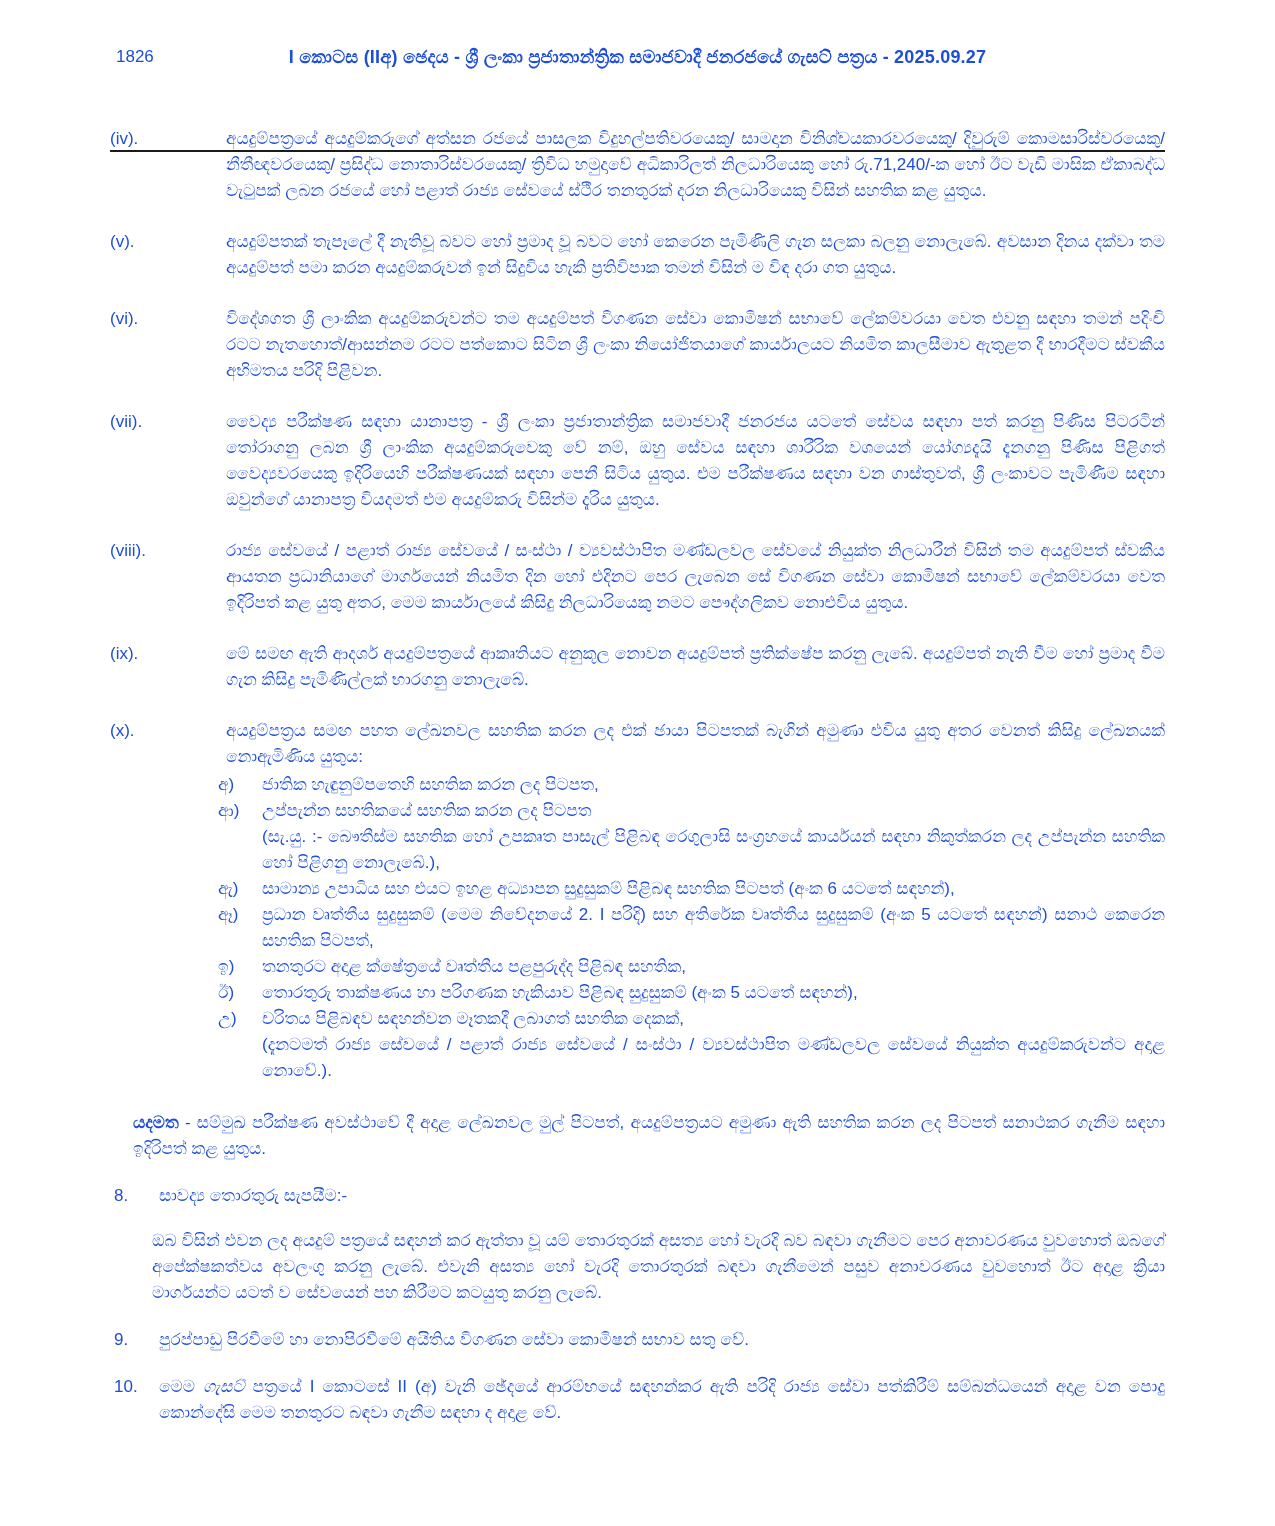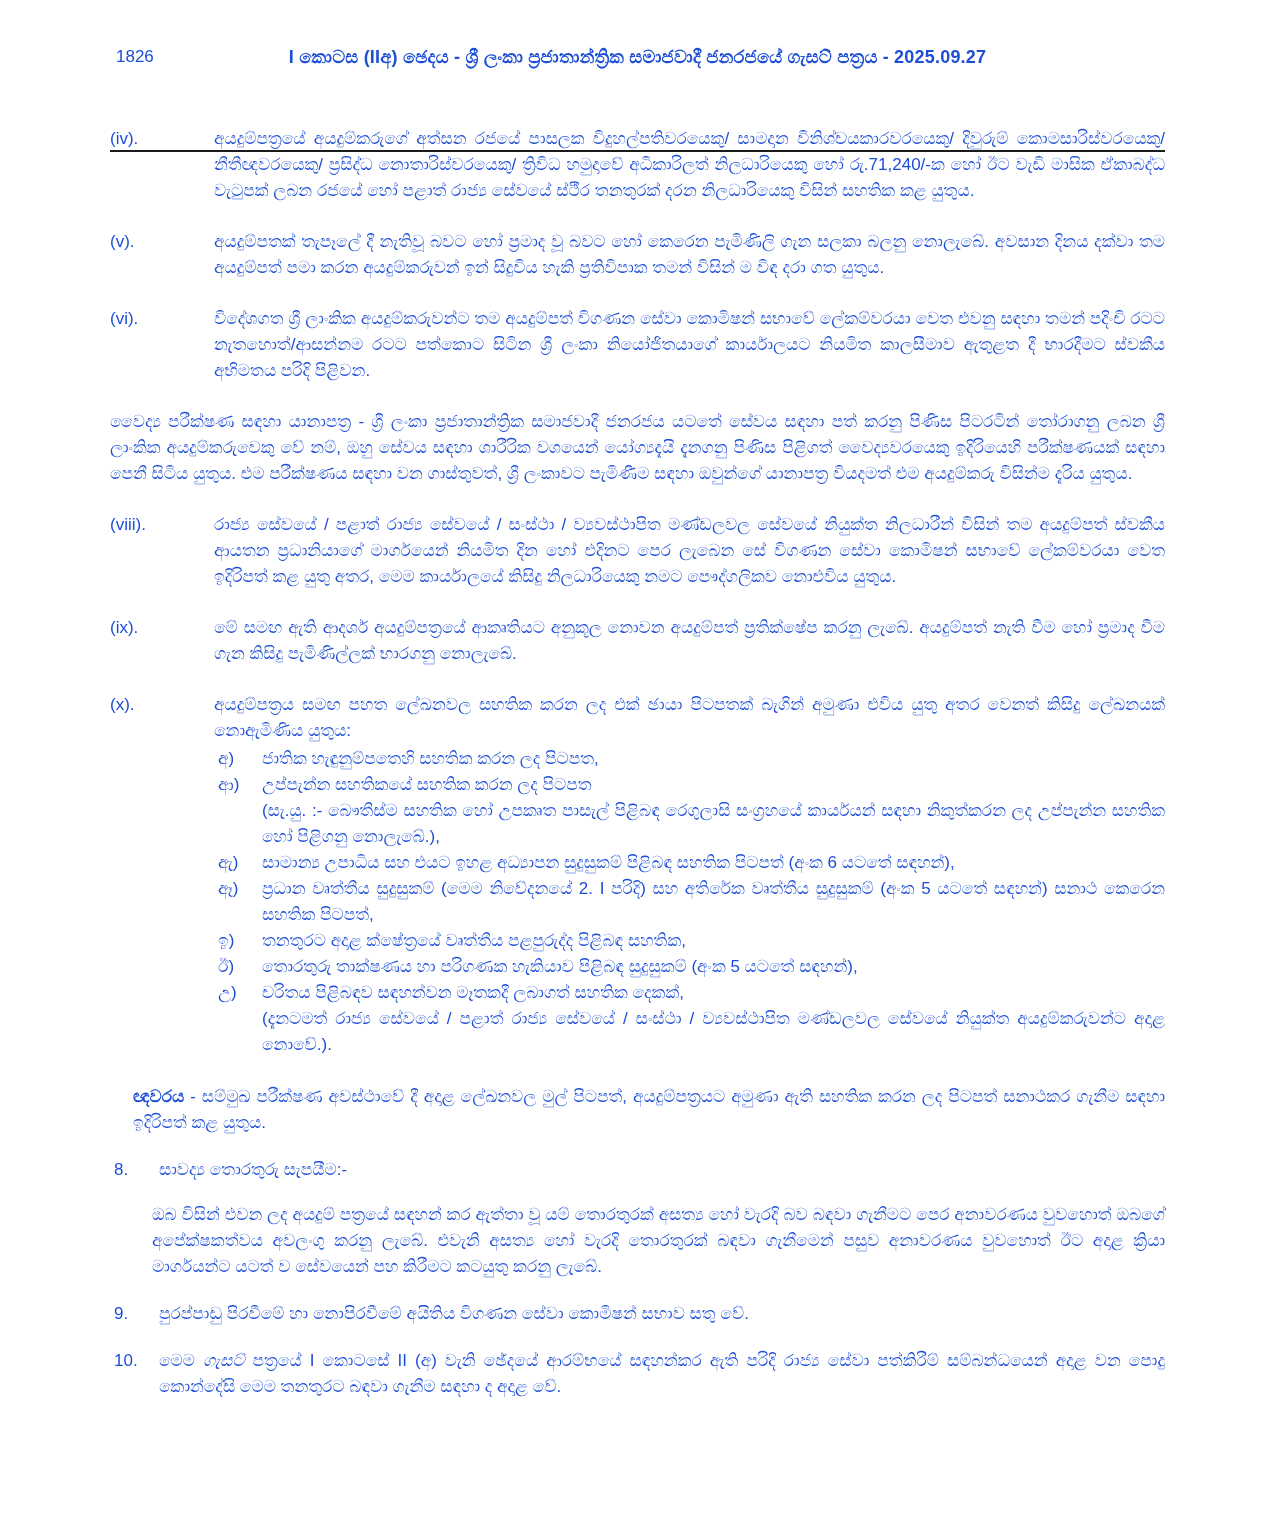--- a/index.html
+++ b/index.html
@@ -12,21 +12,21 @@
   .page-header{position:relative;height:72px;}
   .page-number{position:absolute;left:116px;top:44px;font-size:17px;}
   .page-title{
     position:absolute;left:110px;right:110px;top:44px;text-align:center;
     font-weight:bold;font-size:18px;letter-spacing:.2px;
   }
   .header-rule{margin:0 110px;border-bottom:2px solid #1a1a1a;position:relative;top:78px;}
   .content{padding:52px 110px 0 110px;}
   .clause{display:flex;margin-bottom:25px;}
   .clause-label{flex:0 0 93px;text-align:left;padding-right:11px;white-space:nowrap;}
-  .clause-text{flex:1;text-align:justify;}
+  .clause-text{flex:1;text-align:justify;margin-left:12px;}
   .letter-list{margin-top:2px;}
   .letter-item{display:flex;margin-left:108px;}
   .letter-label{flex:0 0 44px;}
   .letter-text{flex:1;text-align:justify;}
   .note-para{margin:26px 0 0 23px;text-align:justify;}
   .note-label{font-weight:bold;}
   .num-item{display:flex;margin-top:21px;}
   .num-label{flex:0 0 45px;padding-left:4px;}
   .num-text{flex:1;text-align:justify;}
   .num-body{margin:19px 0 0 42px;text-align:justify;}
@@ -54,20 +54,21 @@
       <div class="clause-label">(v).</div>
       <div class="clause-text">අයදුම්පතක් තැපෑලේ දී නැතිවූ බවට හෝ ප්‍රමාද වූ බවට හෝ කෙරෙන පැමිණිලි ගැන සලකා බලනු නොලැබේ. අවසාන දිනය දක්වා තම අයදුම්පත් පමා කරන අයදුම්කරුවන් ඉන් සිදුවිය හැකි ප්‍රතිවිපාක තමන් විසින් ම විඳ දරා ගත යුතුය.</div>
     </div>
 
     <div class="clause">
       <div class="clause-label">(vi).</div>
       <div class="clause-text">විදේශගත ශ්‍රී ලාංකික අයදුම්කරුවන්ට තම අයදුම්පත් විගණන සේවා කොමිෂන් සභාවේ ලේකම්වරයා වෙත එවනු සඳහා තමන් පදිංචි රටට නැතහොත්/ආසන්නම රටට පත්කොට සිටින ශ්‍රී ලංකා නියෝජිතයාගේ කාර්යාලයට නියමිත කාලසීමාව ඇතුළත දී භාරදීමට ස්වකීය අභිමතය පරිදි පිළිවන.</div>
     </div>
 
     <div class="clause">
+      <div class="clause-label">(vii).</div>
       <div class="clause-text">වෛද්‍ය පරීක්ෂණ සඳහා යානාපත්‍ර - ශ්‍රී ලංකා ප්‍රජාතාන්ත්‍රික සමාජවාදී ජනරජය යටතේ සේවය සඳහා පත් කරනු පිණිස පිටරටින් තෝරාගනු ලබන ශ්‍රී ලාංකික අයදුම්කරුවෙකු වේ නම්, ඔහු සේවය සඳහා ශාරීරික වශයෙන් යෝග්‍යදැයි දැනගනු පිණිස පිළිගත් වෛද්‍යවරයෙකු ඉදිරියෙහි පරීක්ෂණයක් සඳහා පෙනී සිටිය යුතුය. එම පරීක්ෂණය සඳහා වන ගාස්තුවත්, ශ්‍රී ලංකාවට පැමිණීම සඳහා ඔවුන්ගේ යානාපත්‍ර වියදමත් එම අයදුම්කරු විසින්ම දැරිය යුතුය.</div>
     </div>
 
     <div class="clause">
       <div class="clause-label">(viii).</div>
       <div class="clause-text">රාජ්‍ය සේවයේ / පළාත් රාජ්‍ය සේවයේ / සංස්ථා / ව්‍යවස්ථාපිත මණ්ඩලවල සේවයේ නියුක්ත නිලධාරීන් විසින් තම අයදුම්පත් ස්වකීය ආයතන ප්‍රධානියාගේ මාර්ගයෙන් නියමිත දින හෝ එදිනට පෙර ලැබෙන සේ විගණන සේවා කොමිෂන් සභාවේ ලේකම්වරයා වෙත ඉදිරිපත් කළ යුතු අතර, මෙම කාර්යාලයේ කිසිදු නිලධාරියෙකු නමට පෞද්ගලිකව නොඑවිය යුතුය.</div>
     </div>
 
     <div class="clause">
       <div class="clause-label">(ix).</div>
@@ -110,21 +111,21 @@
       <div class="letter-item">
         <div class="letter-label">උ)</div>
         <div class="letter-text">
           <div>චරිතය පිළිබඳව සඳහන්වන මෑතකදී ලබාගත් සහතික දෙකක්,</div>
           <div>(දැනටමත් රාජ්‍ය සේවයේ / පළාත් රාජ්‍ය සේවයේ / සංස්ථා / ව්‍යවස්ථාපිත මණ්ඩලවල සේවයේ නියුක්ත අයදුම්කරුවන්ට අදාළ නොවේ.).</div>
         </div>
       </div>
     </div>
 
     <div class="note-para">
-      <span class="note-label">ඥවරය</span><span> - සම්මුඛ පරීක්ෂණ අවස්ථාවේ දී අදාළ ලේඛනවල මුල් පිටපත්, අයදුම්පත්‍රයට අමුණා ඇති සහතික කරන ලද පිටපත් සනාථකර ගැනීම සඳහා ඉදිරිපත් කළ යුතුය.</span>
+      <span class="note-label">යදමත</span><span> - සම්මුඛ පරීක්ෂණ අවස්ථාවේ දී අදාළ ලේඛනවල මුල් පිටපත්, අයදුම්පත්‍රයට අමුණා ඇති සහතික කරන ලද පිටපත් සනාථකර ගැනීම සඳහා ඉදිරිපත් කළ යුතුය.</span>
     </div>
 
     <div class="num-item">
       <div class="num-label">8.</div>
       <div class="num-text">සාවද්‍ය තොරතුරු සැපයීම:-</div>
     </div>
     <div class="num-body">ඔබ විසින් එවන ලද අයදුම් පත්‍රයේ සඳහන් කර ඇත්තා වූ යම් තොරතුරක් අසත්‍ය හෝ වැරදි බව බඳවා ගැනීමට පෙර අනාවරණය වුවහොත් ඔබගේ අපේක්ෂකත්වය අවලංගු කරනු ලැබේ. එවැනි අසත්‍ය හෝ වැරදි තොරතුරක් බඳවා ගැනීමෙන් පසුව අනාවරණය වුවහොත් ඊට අදාළ ක්‍රියා මාර්ගයන්ට යටත් ව සේවයෙන් පහ කිරීමට කටයුතු කරනු ලැබේ.</div>
 
     <div class="num-item">
       <div class="num-label">9.</div>

